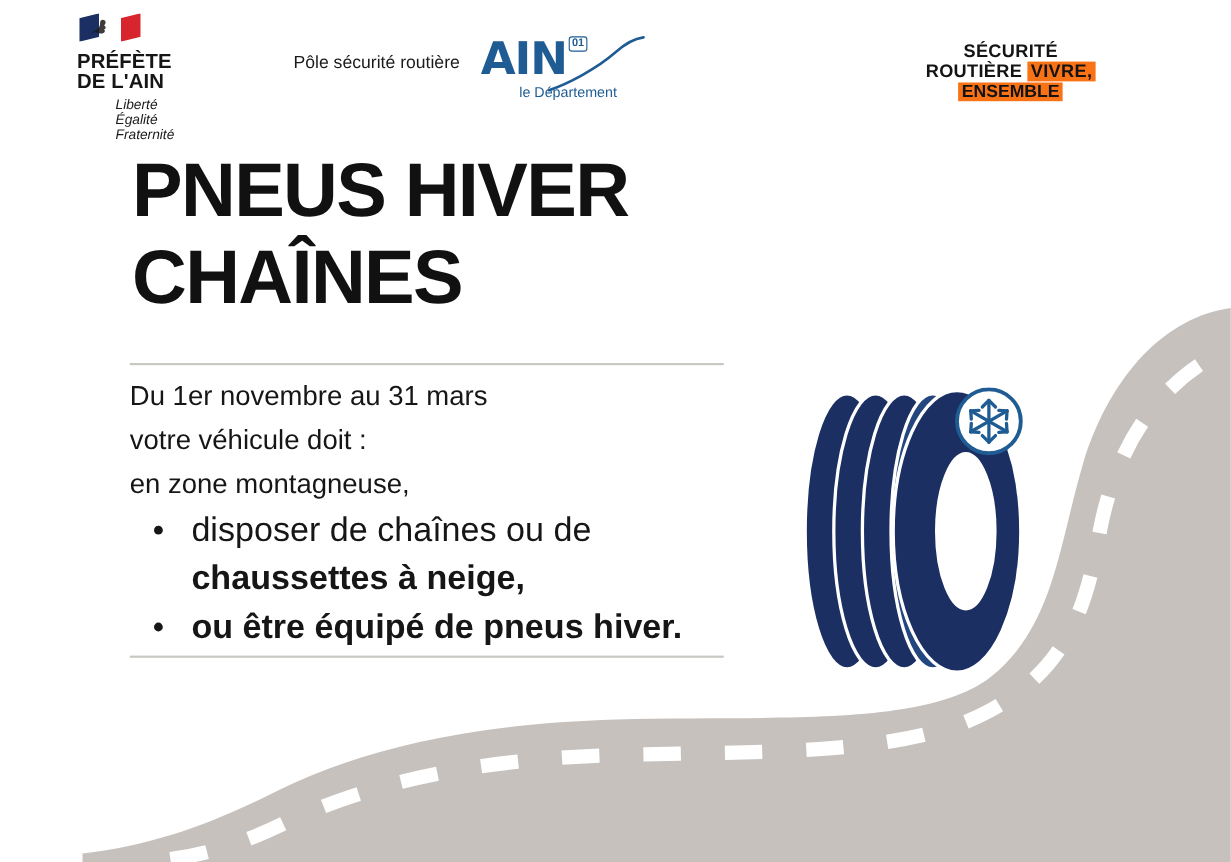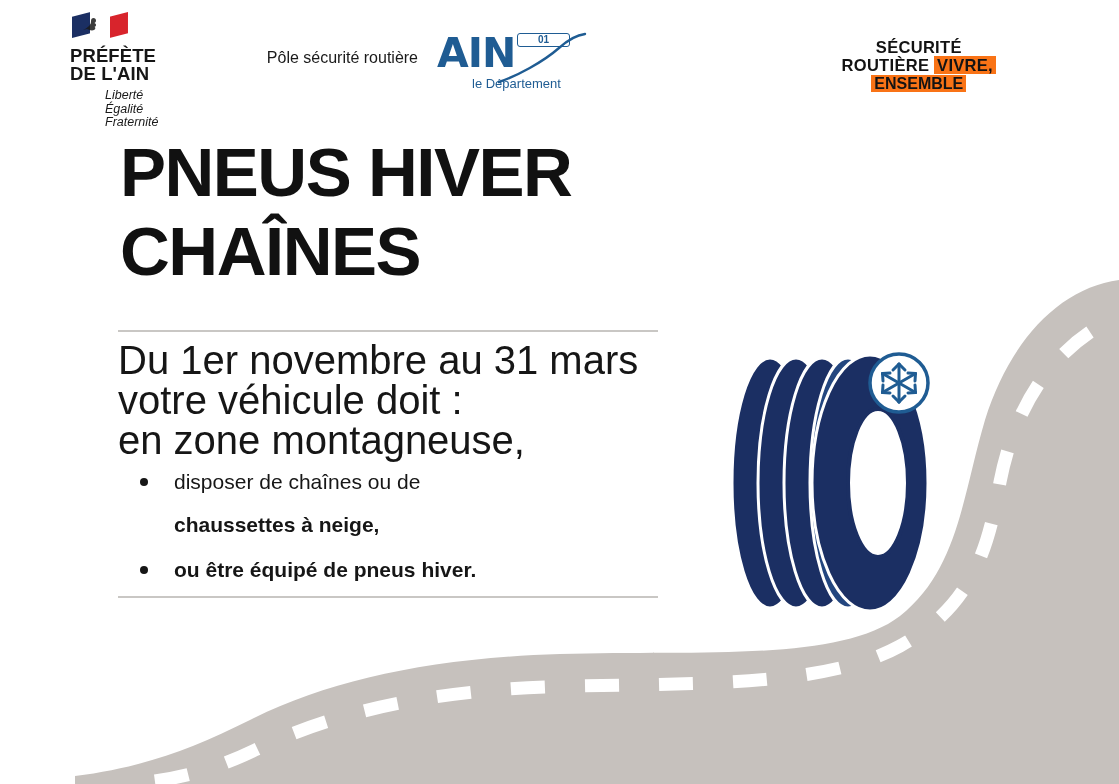--- a/index.html
+++ b/index.html
@@ -115,21 +115,21 @@
     color: #1f5c93;
   }
   .ain-01 {
     position: absolute;
     left: 80px;
     top: 1px;
     font-size: 10px;
     font-weight: bold;
     border: 1.4px solid #1f5c93;
     border-radius: 3px;
-    padding: 0 20px;
+    padding: 0 2px;
     line-height: 12px;
     color: #1f5c93;
   }
   .ain-swoosh {
     position: absolute;
     left: 60px;
     top: 0px;
     width: 90px;
     height: 52px;
   }
@@ -191,33 +191,33 @@
   }
   .rule-top { top: 330px; }
   .rule-bottom { top: 596px; }
 
   
   .lead {
     position: absolute;
     left: 118px;
     top: 340px;
     width: 600px;
-    font-size: 40px;
+    font-size: 25px;
     line-height: 40px;
     color: #161616;
   }
   .bullets {
     position: absolute;
     left: 132px;
     top: 460px;
     width: 540px;
     margin: 0;
     padding: 0;
     list-style: none;
-    font-size: 21px;
+    font-size: 31px;
     line-height: 43px;
     color: #161616;
   }
   .bullets li {
     position: relative;
     padding-left: 42px;
     margin-bottom: 2px;
   }
   .bullets li .dot {
     position: absolute;

